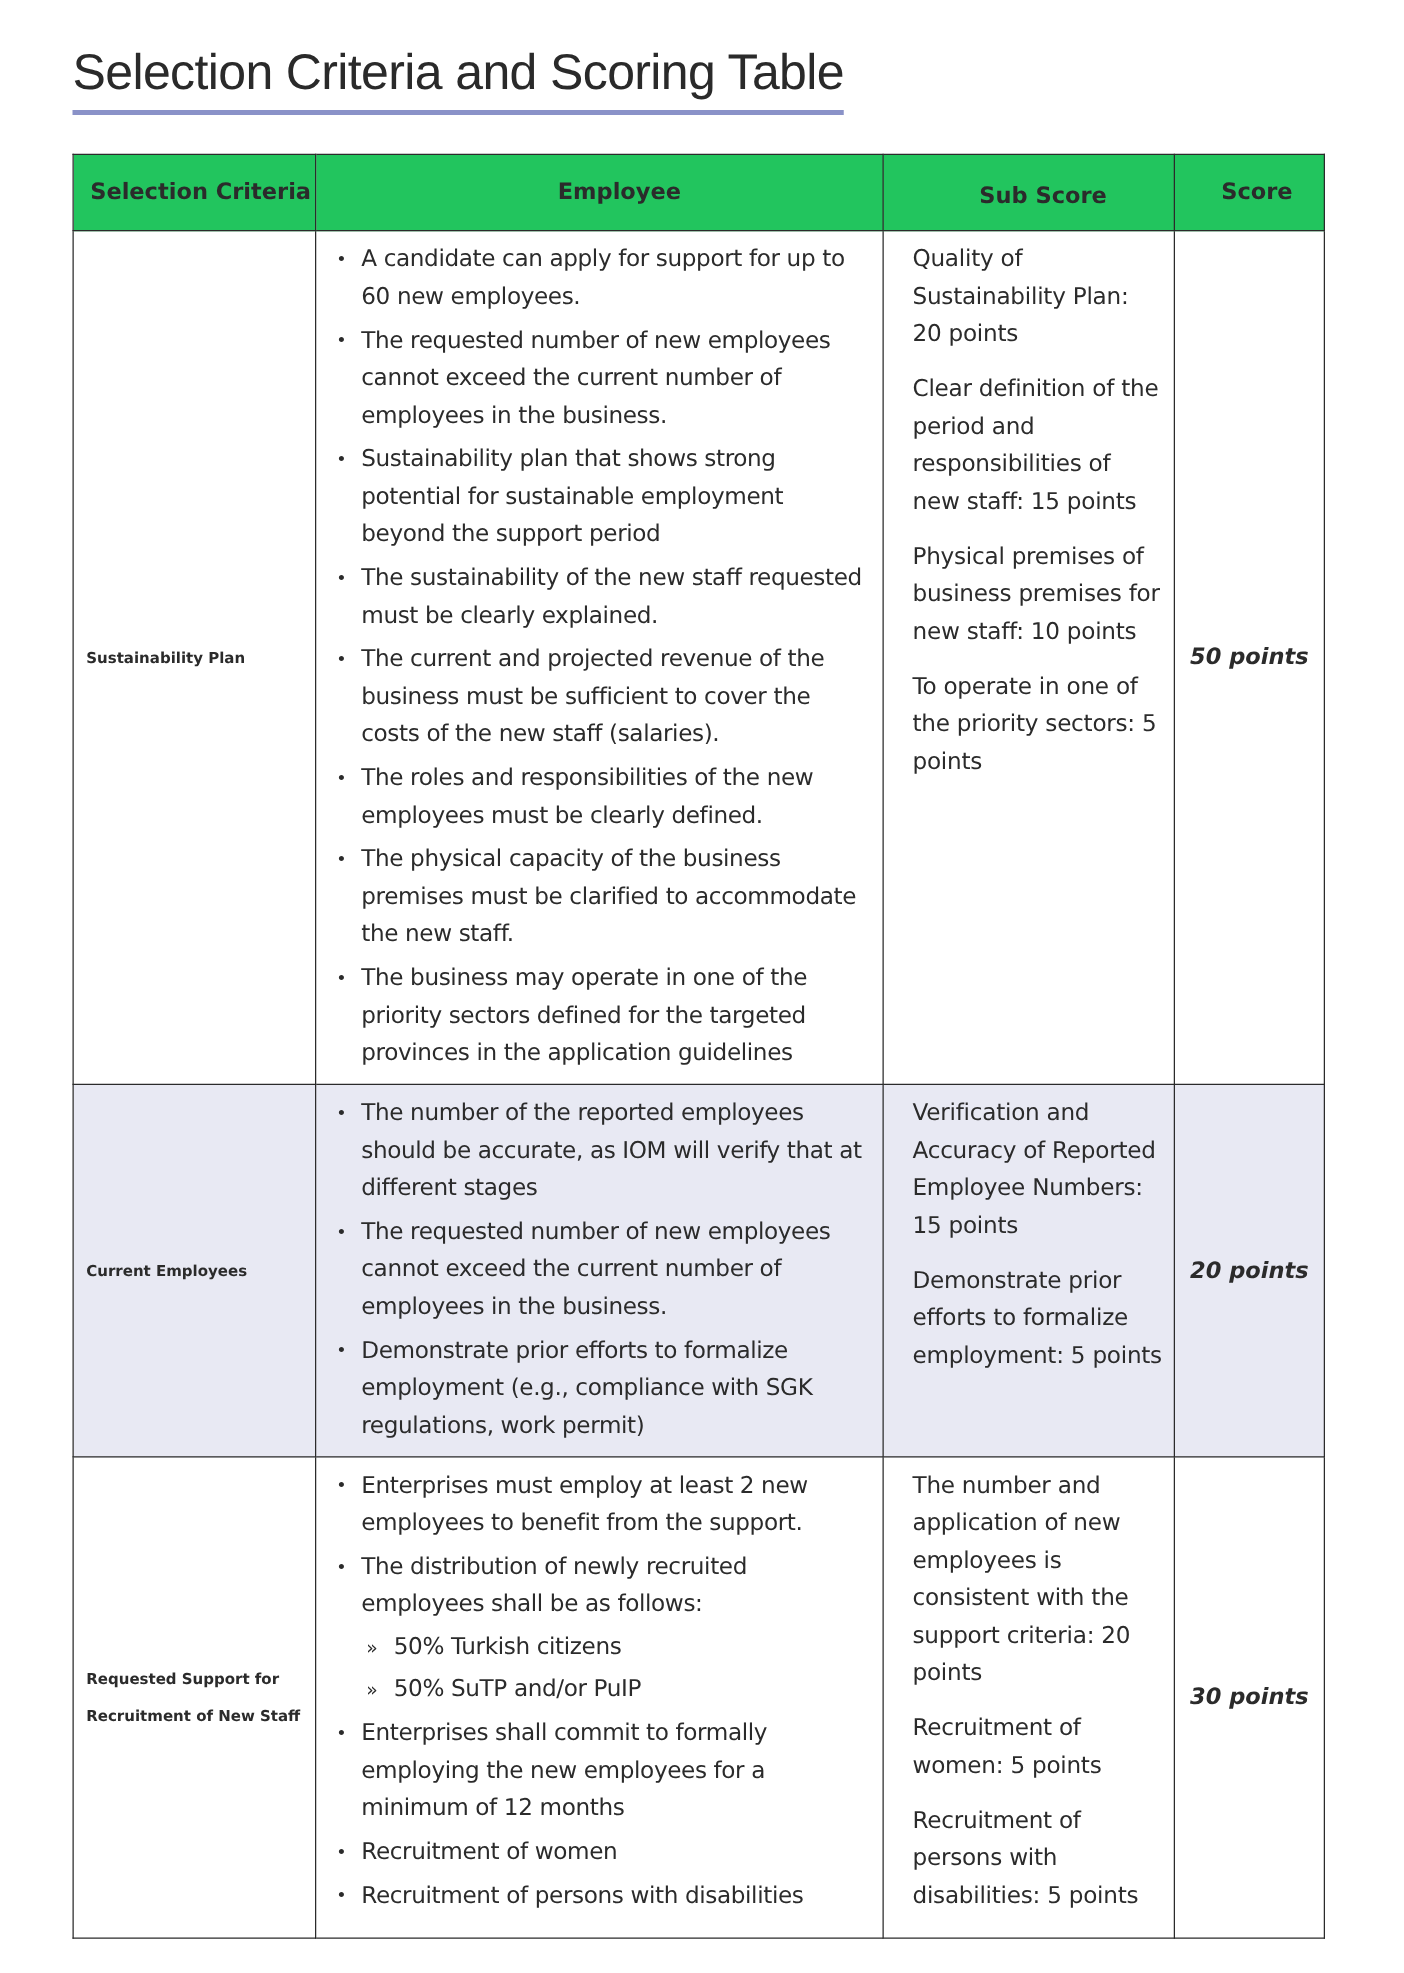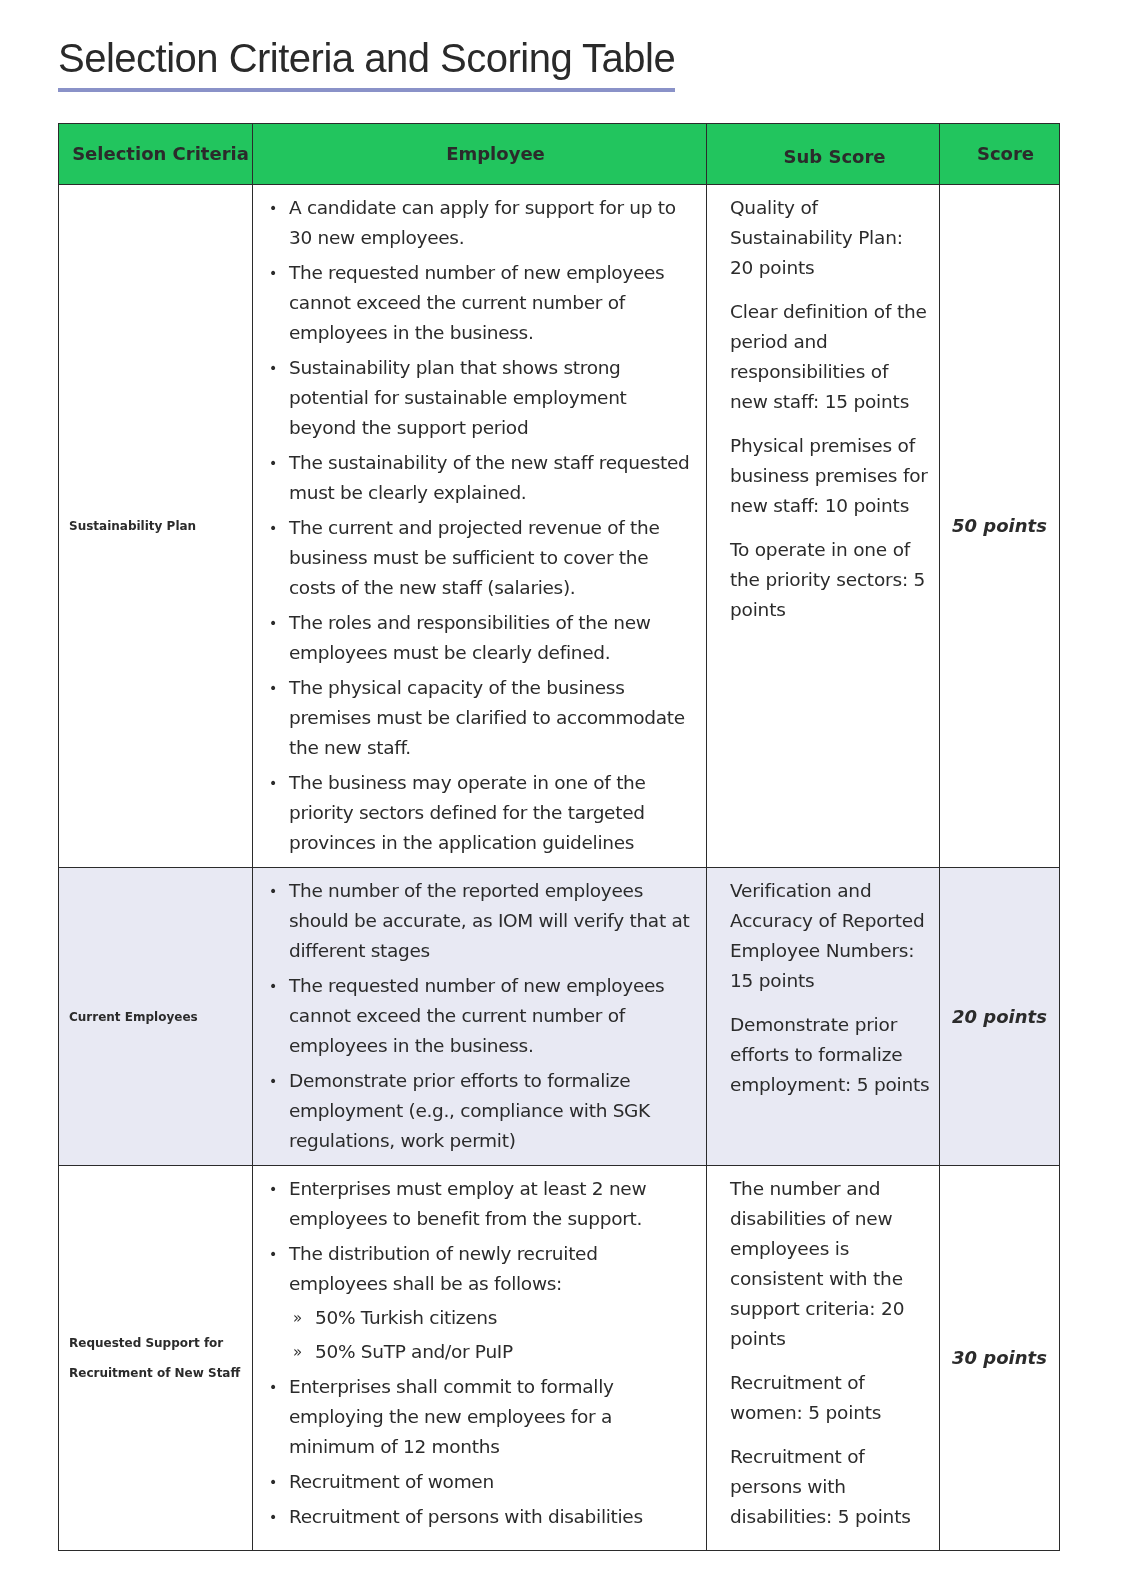--- a/index.html
+++ b/index.html
@@ -145,21 +145,21 @@
       <th class="h3">Sub Score</th>
       <th class="h4">Score</th>
     </tr>
   </thead>
   <tbody>
 
     <tr>
       <td class="crit">Sustainability Plan</td>
       <td class="relevance">
         <ul class="bullets">
-          <li><span class="bullet-icon">•</span><span>A candidate can apply for support for up to 30 new employees.</span></li>
+          <li><span class="bullet-icon">•</span><span>A candidate can apply for support for up to 60 new employees.</span></li>
           <li><span class="bullet-icon">•</span><span>The requested number of new employees cannot exceed the current number of employees in the business.</span></li>
           <li><span class="bullet-icon">•</span><span>Sustainability plan that shows strong potential for sustainable employment beyond the support period</span></li>
           <li><span class="bullet-icon">•</span><span>The sustainability of the new staff requested must be clearly explained.</span></li>
           <li><span class="bullet-icon">•</span><span>The current and projected revenue of the business must be sufficient to cover the costs of the new staff (salaries).</span></li>
           <li><span class="bullet-icon">•</span><span>The roles and responsibilities of the new employees must be clearly defined.</span></li>
           <li><span class="bullet-icon">•</span><span>The physical capacity of the business premises must be clarified to accommodate the new staff.</span></li>
           <li><span class="bullet-icon">•</span><span>The business may operate in one of the priority sectors defined for the targeted provinces in the application guidelines</span></li>
         </ul>
       </td>
       <td class="subscore">
@@ -197,20 +197,20 @@
               <li><span class="sub-bullet-icon">»</span><span>50% Turkish citizens</span></li>
               <li><span class="sub-bullet-icon">»</span><span>50% SuTP and/or PuIP</span></li>
             </ul>
           </li>
           <li><span class="bullet-icon">•</span><span>Enterprises shall commit to formally employing the new employees for a minimum of 12 months</span></li>
           <li><span class="bullet-icon">•</span><span>Recruitment of women</span></li>
           <li><span class="bullet-icon">•</span><span>Recruitment of persons with disabilities</span></li>
         </ul>
       </td>
       <td class="subscore">
-        <div class="sub-item"><span class="sub-label">The number and disabilities of new employees is consistent with the support criteria:</span> <span class="sub-points">20 points</span></div>
+        <div class="sub-item"><span class="sub-label">The number and application of new employees is consistent with the support criteria:</span> <span class="sub-points">20 points</span></div>
         <div class="sub-item"><span class="sub-label">Recruitment of women:</span> <span class="sub-points">5 points</span></div>
         <div class="sub-item"><span class="sub-label">Recruitment of persons with disabilities:</span> <span class="sub-points">5 points</span></div>
       </td>
       <td class="score">30 points</td>
     </tr>
   </tbody>
 </table>
 
 </body></html>

